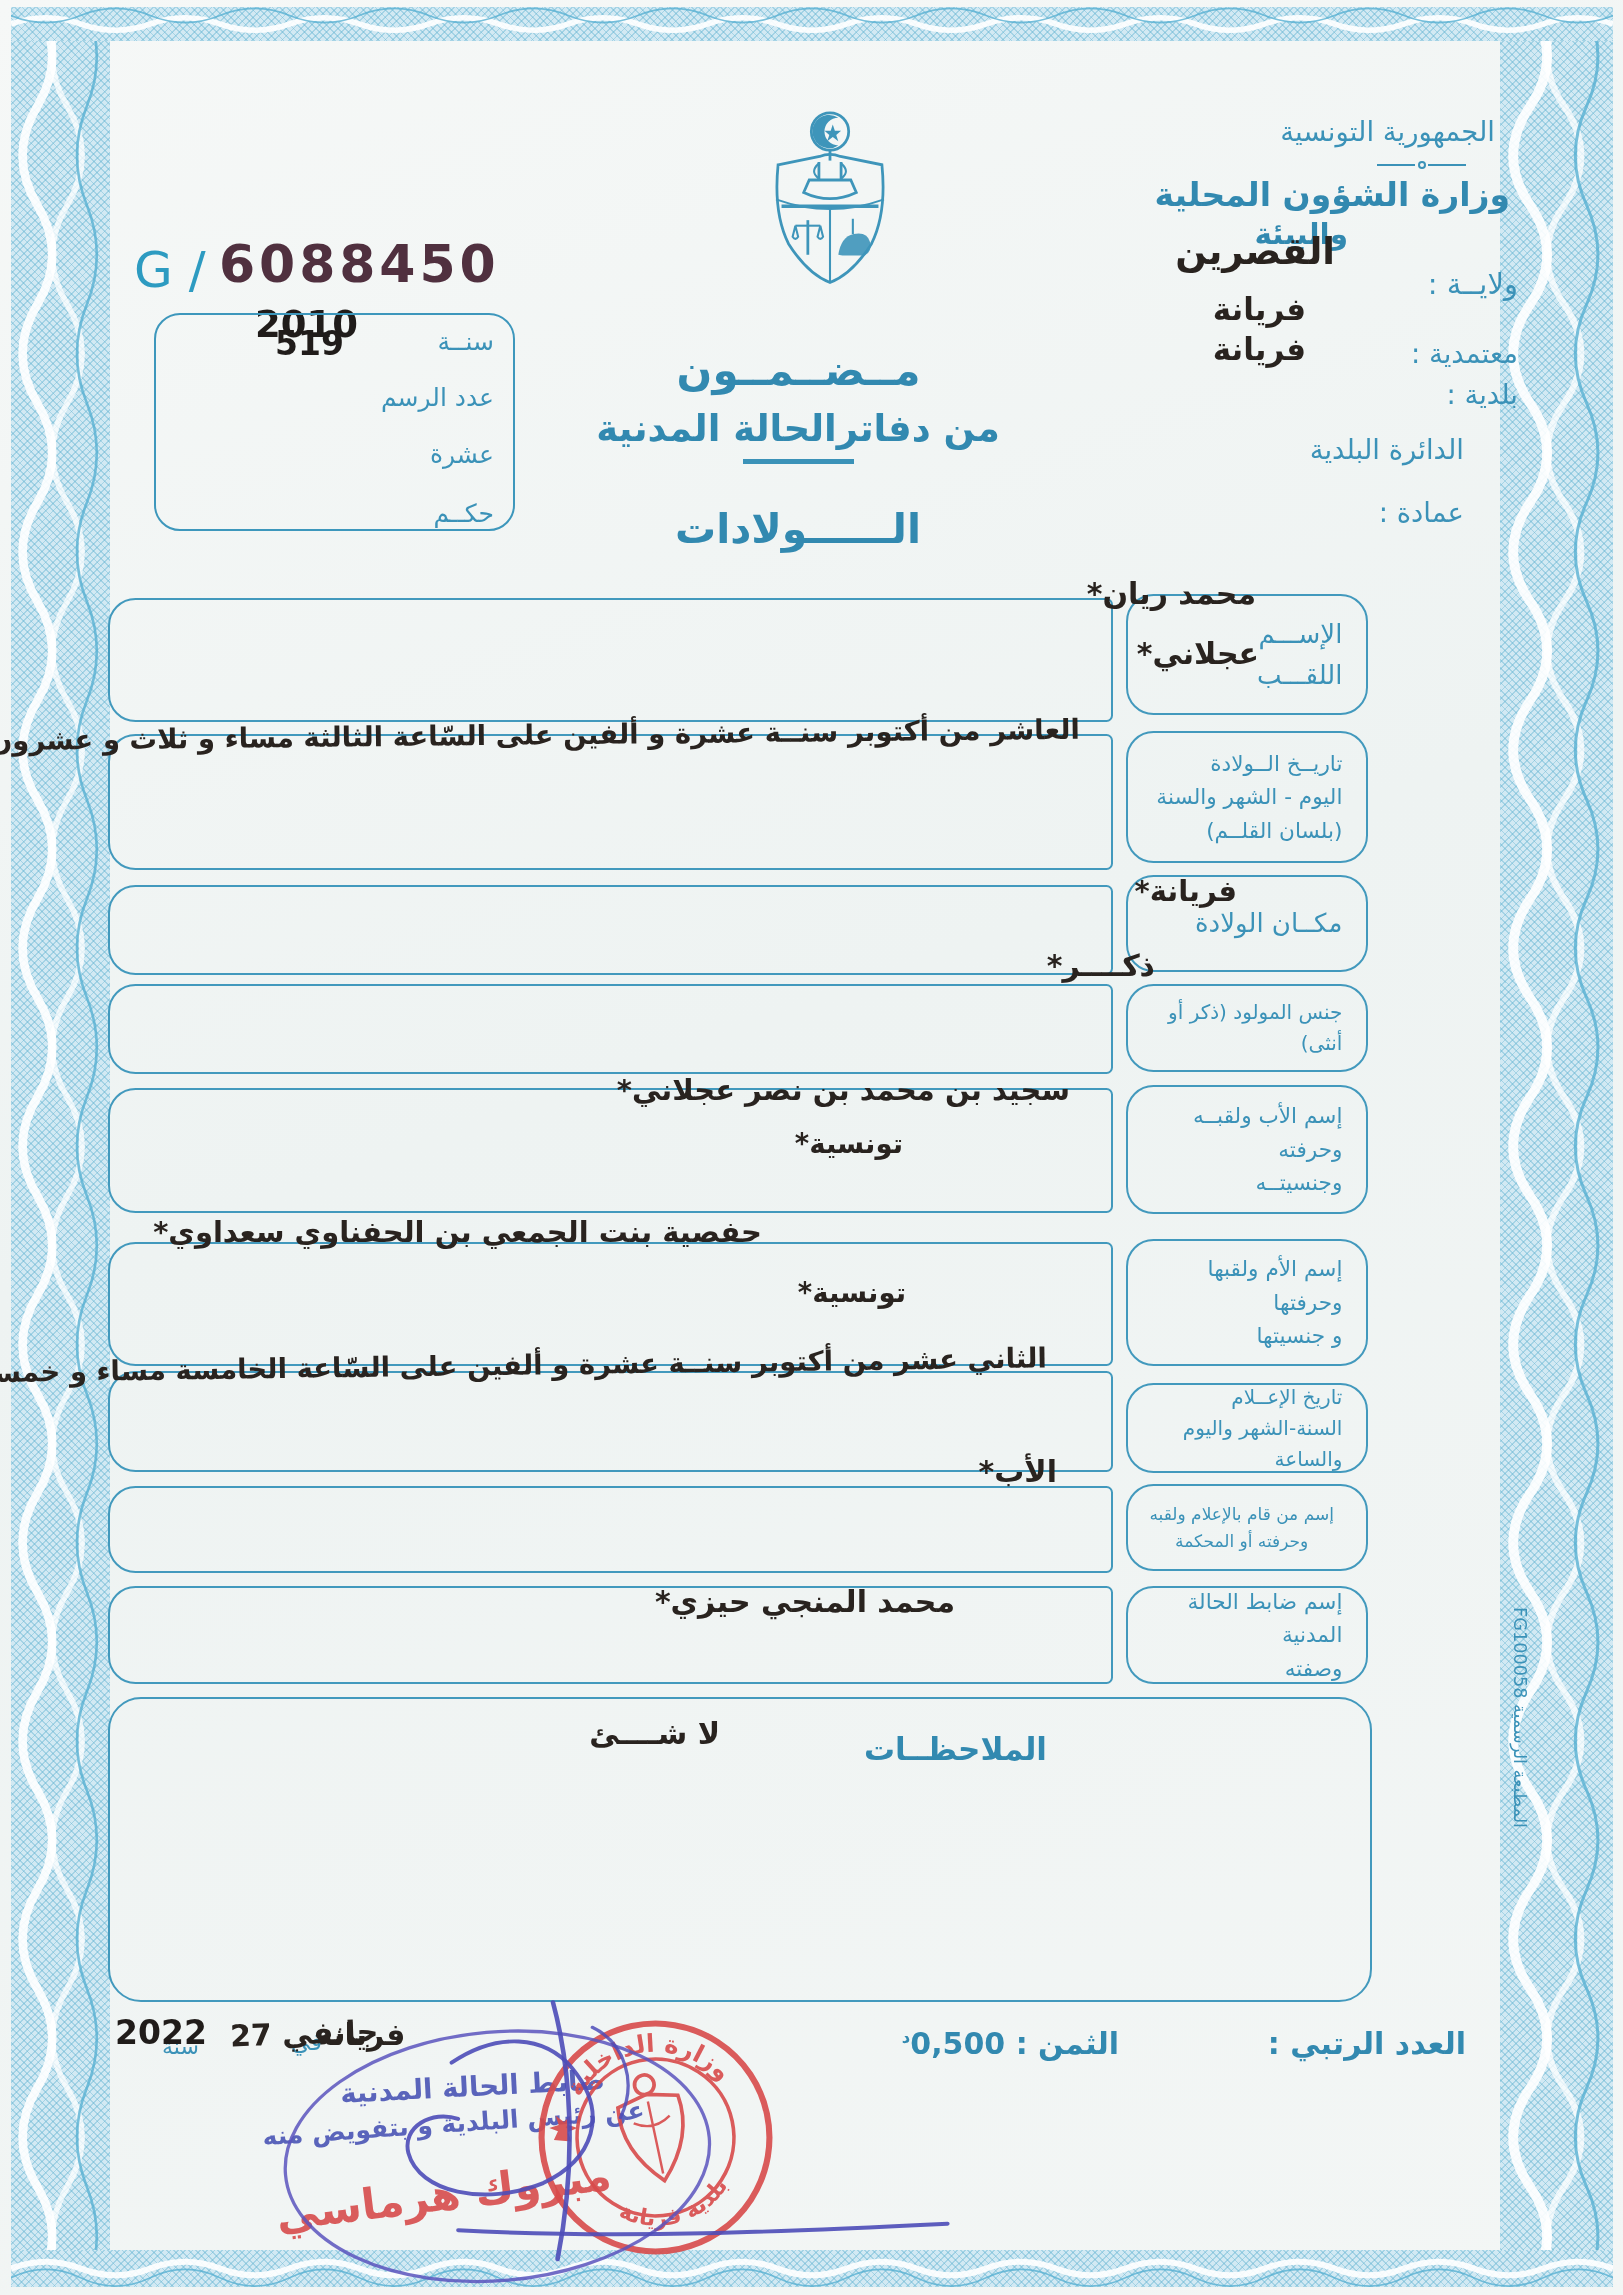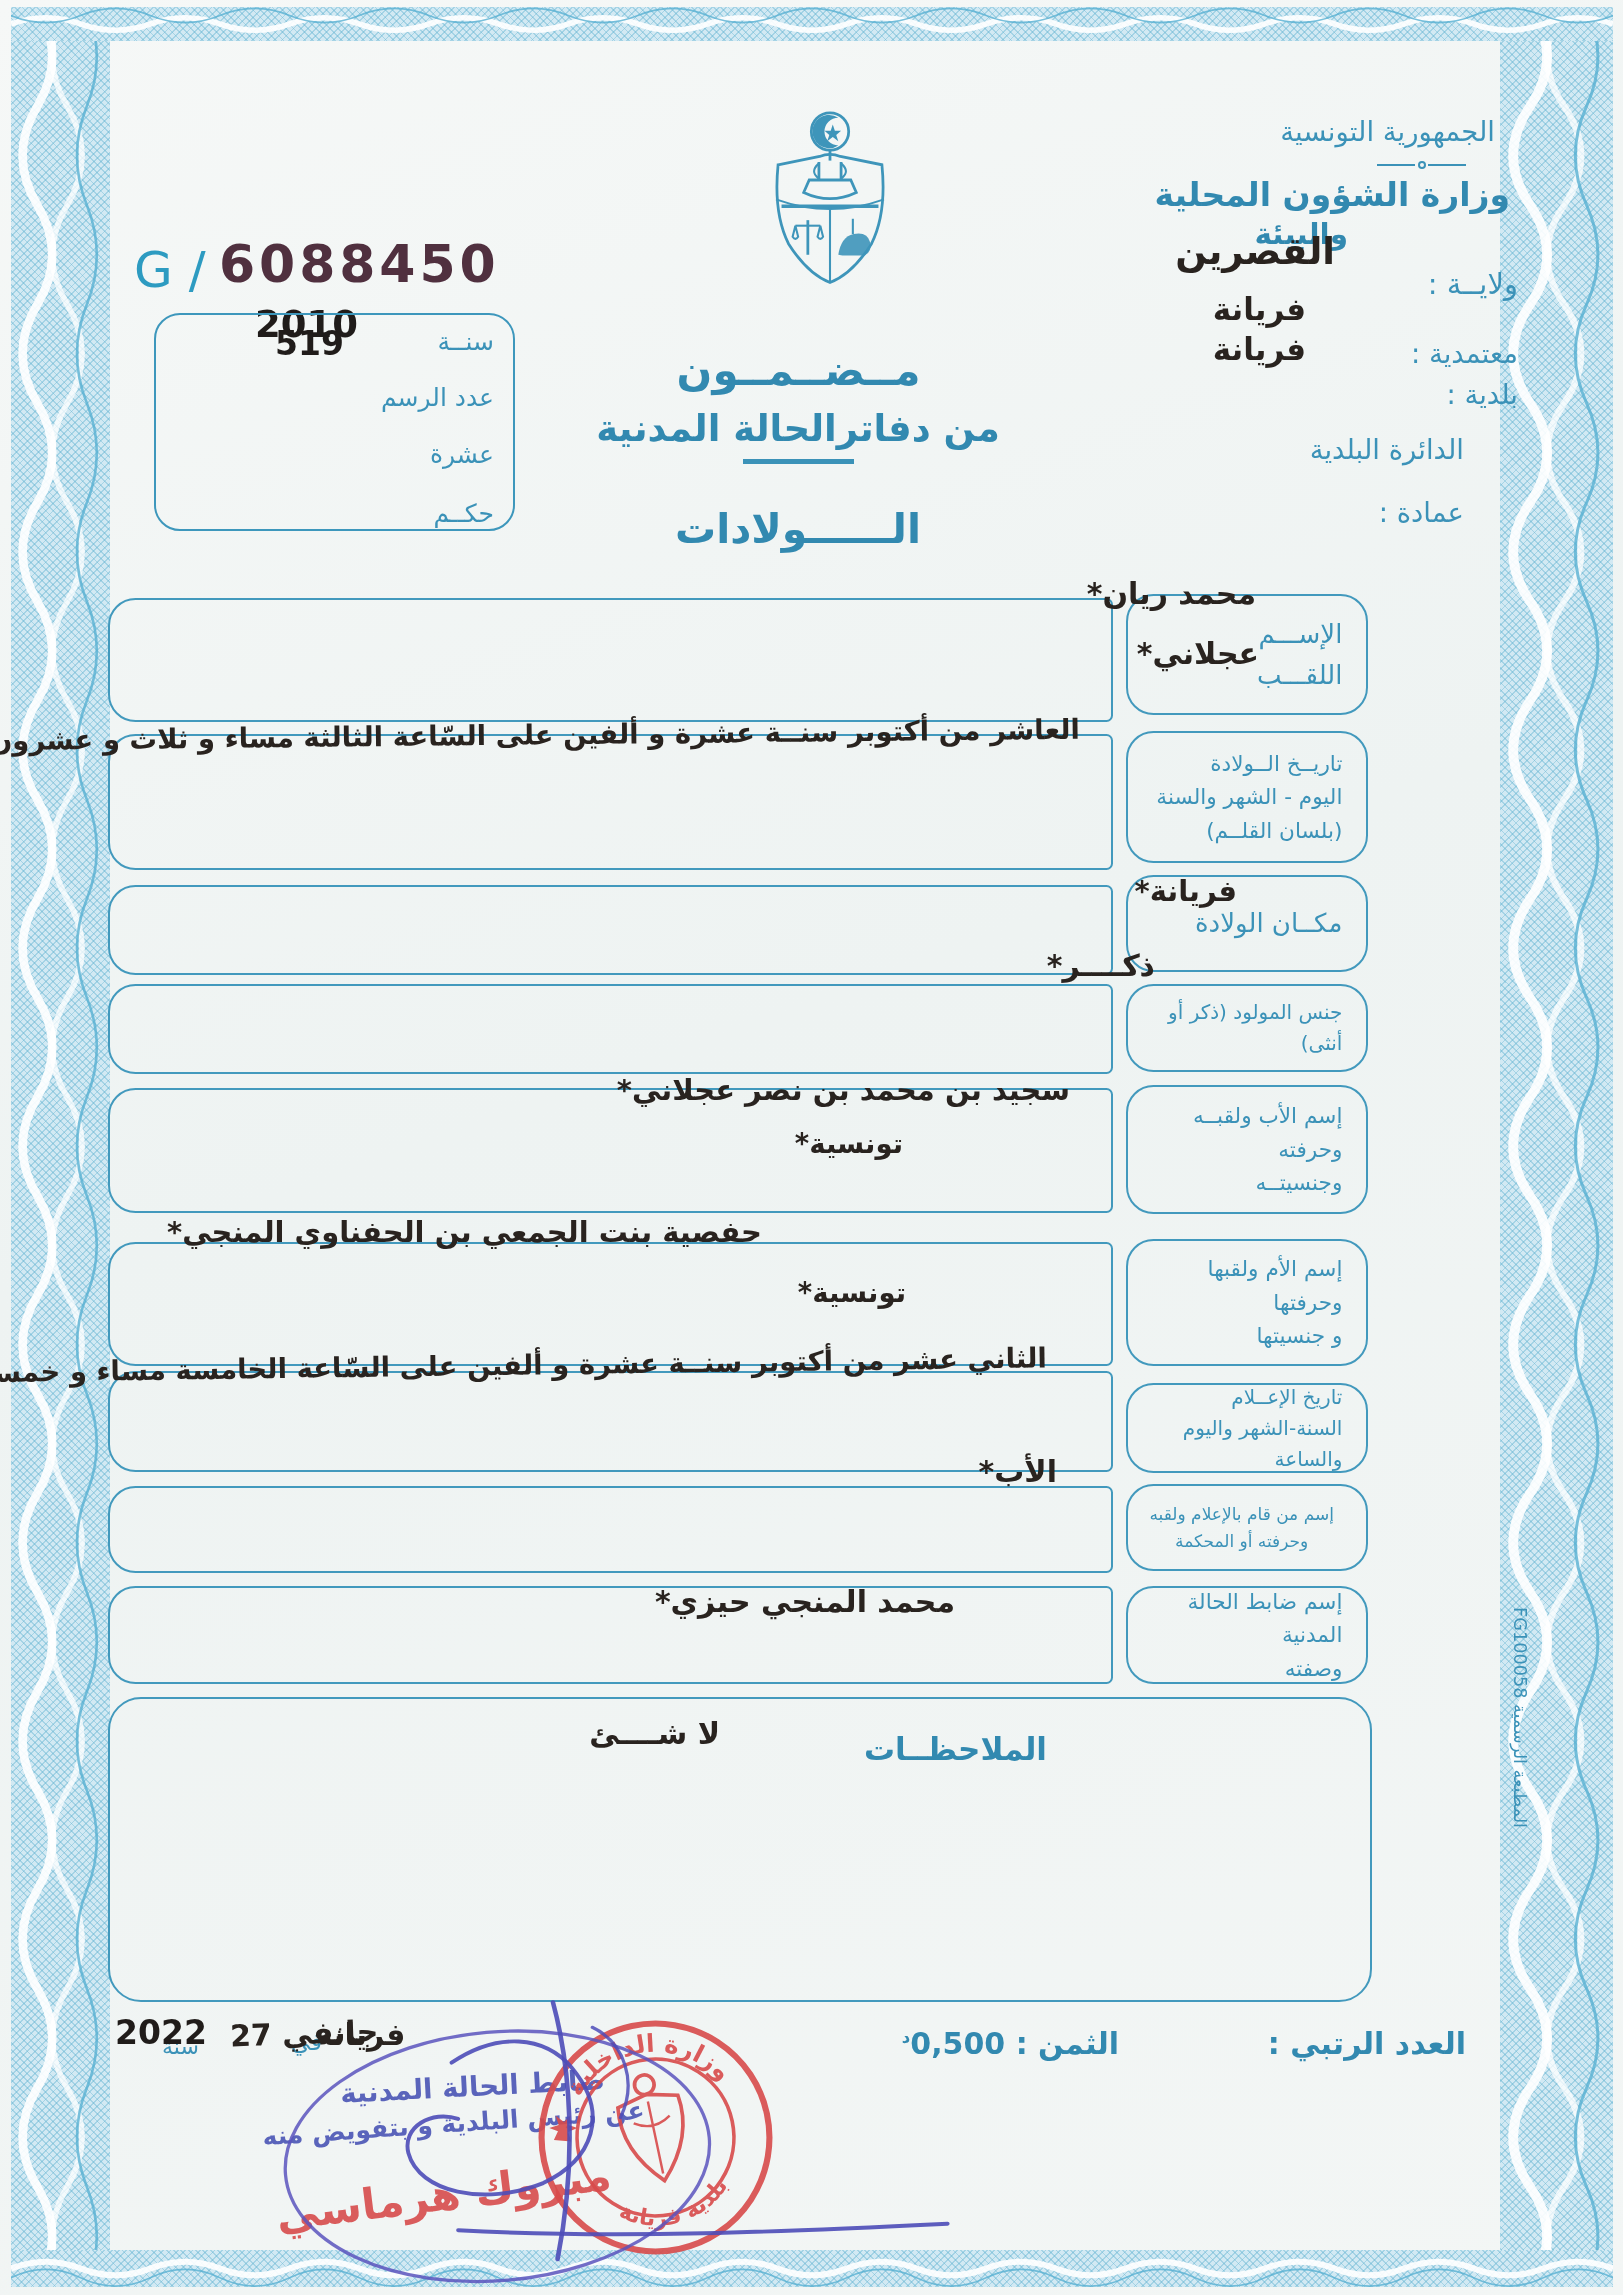--- a/index.html
+++ b/index.html
@@ -168,21 +168,21 @@
     <span>وصفته</span>
   </div>
 
   <div class="val" style="right:367px;top:576px;font-size:30px;">محمد ريان*</div>
   <div class="val" style="right:364px;top:636px;font-size:30px;">عجلاني*</div>
   <div class="val" style="right:543px;top:719px;font-size:27.5px;transform:rotate(-0.6deg);">العاشر من أكتوبر سنــة عشرة و ألفين على السّاعة الثالثة مساء و ثلاث و عشرون دقيقة*</div>
   <div class="val" style="right:386px;top:874px;font-size:29px;">فريانة*</div>
   <div class="val" style="right:468px;top:948px;font-size:30px;">ذكــــر*</div>
   <div class="val" style="right:553px;top:1073px;font-size:29px;">سجيد بن محمد بن نصر عجلاني*</div>
   <div class="val" style="right:720px;top:1127px;font-size:27.5px;">تونسية*</div>
-  <div class="val" style="right:861px;top:1215px;font-size:29px;">حفصية بنت الجمعي بن الحفناوي المنجي*</div>
+  <div class="val" style="right:861px;top:1215px;font-size:29px;">حفصية بنت الجمعي بن الحفناوي سعداوي*</div>
   <div class="val" style="right:717px;top:1276px;font-size:27.5px;">تونسية*</div>
   <div class="val" style="right:576px;top:1350px;font-size:27.5px;transform:rotate(-0.8deg);">الثاني عشر من أكتوبر سنــة عشرة و ألفين على السّاعة الخامسة مساء و خمسة عشر دقيقة*</div>
   <div class="val" style="right:566px;top:1454px;font-size:30px;">الأب*</div>
   <div class="val" style="right:668px;top:1584px;font-size:30px;">محمد المنجي حيزي*</div>
 
   <div class="abs" style="left:108px;top:1697px;width:1260px;height:301px;border:2px solid #4299bd;border-radius:33px;"></div>
   <div class="hdr bluebold" style="right:576px;top:1731px;font-size:31px;">الملاحظــات</div>
   <div class="val" style="right:903px;top:1716px;font-size:30px;">لا شــــئ</div>
 
   <div class="hdr bluebold" style="right:157px;top:2026px;font-size:30px;">العدد الرتبي :</div>

